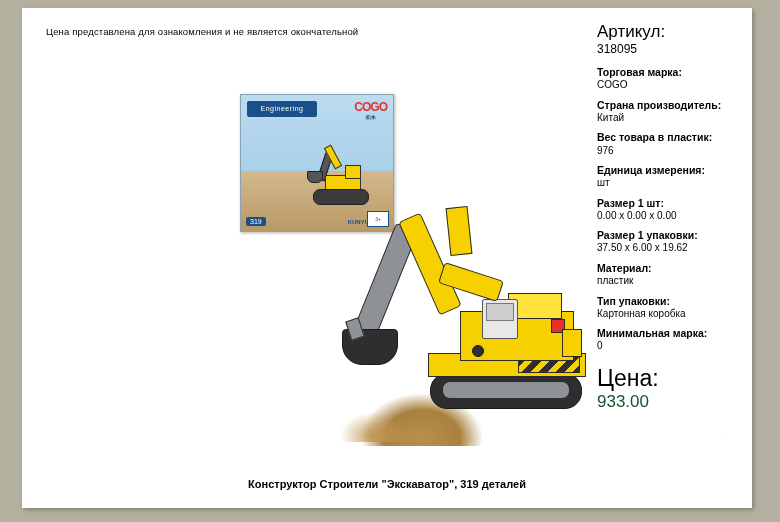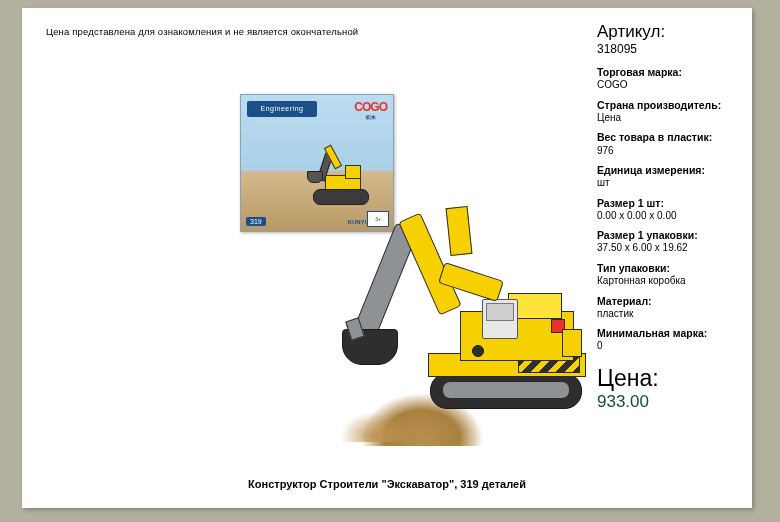--- a/index.html
+++ b/index.html
@@ -198,45 +198,45 @@
     <div class="info">
       <div class="sku-label">Артикул:</div>
       <div class="sku-value">318095</div>
 
       <div class="spec">
         <div class="spec-label">Торговая марка:</div>
         <div class="spec-value">COGO</div>
       </div>
       <div class="spec">
         <div class="spec-label">Страна производитель:</div>
-        <div class="spec-value">Цена</div>
+        <div class="spec-value">Китай</div>
       </div>
       <div class="spec">
         <div class="spec-label">Вес товара в пластик:</div>
         <div class="spec-value">976</div>
       </div>
       <div class="spec">
         <div class="spec-label">Единица измерения:</div>
         <div class="spec-value">шт</div>
       </div>
       <div class="spec">
         <div class="spec-label">Размер 1 шт:</div>
         <div class="spec-value">0.00 x 0.00 x 0.00</div>
       </div>
       <div class="spec">
         <div class="spec-label">Размер 1 упаковки:</div>
         <div class="spec-value">37.50 x 6.00 x 19.62</div>
       </div>
       <div class="spec">
+        <div class="spec-label">Материал:</div>
+        <div class="spec-value">пластик</div>
+      </div>
+      <div class="spec">
         <div class="spec-label">Тип упаковки:</div>
         <div class="spec-value">Картонная коробка</div>
-      </div>
-      <div class="spec">
-        <div class="spec-label">Материал:</div>
-        <div class="spec-value">пластик</div>
       </div>
       <div class="spec">
         <div class="spec-label">Минимальная марка:</div>
         <div class="spec-value">0</div>
       </div>
 
       <div class="price-label">Цена:</div>
       <div class="price-value">933.00</div>
     </div>
 

